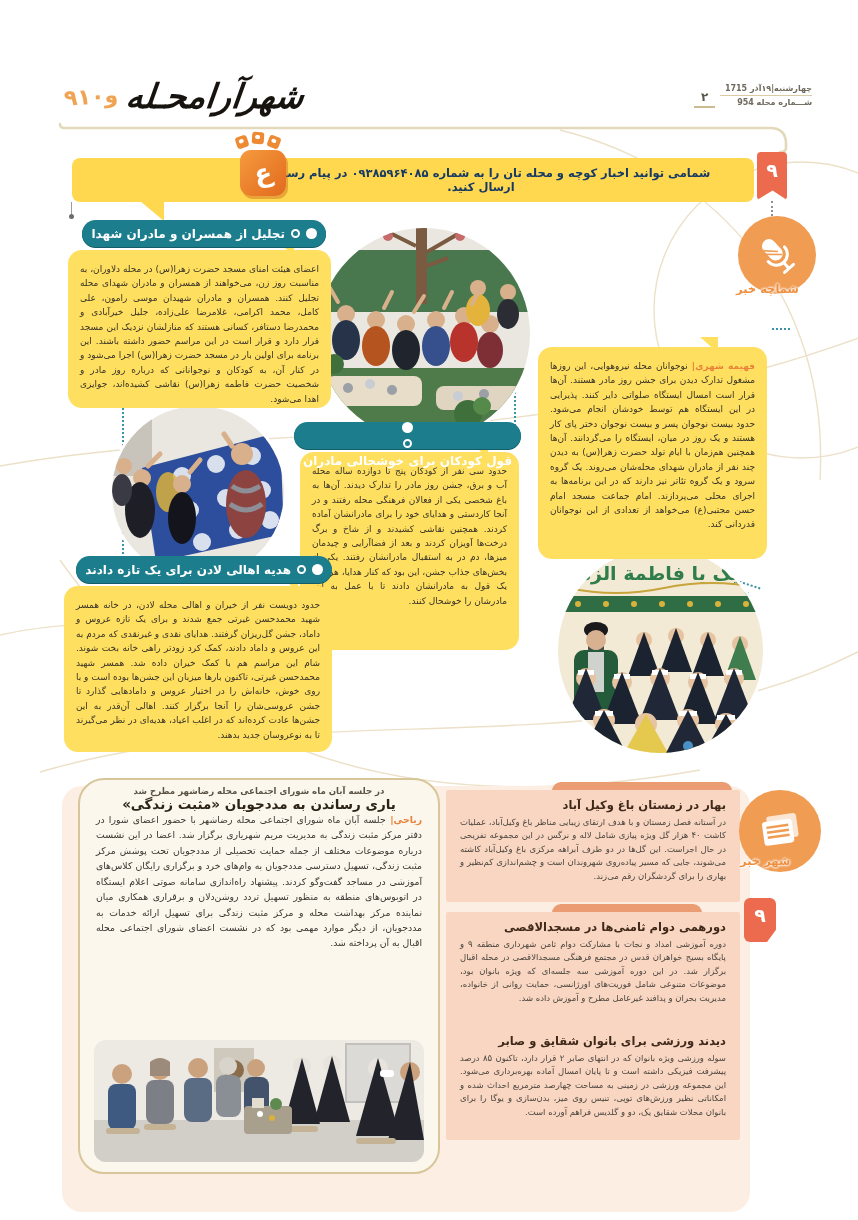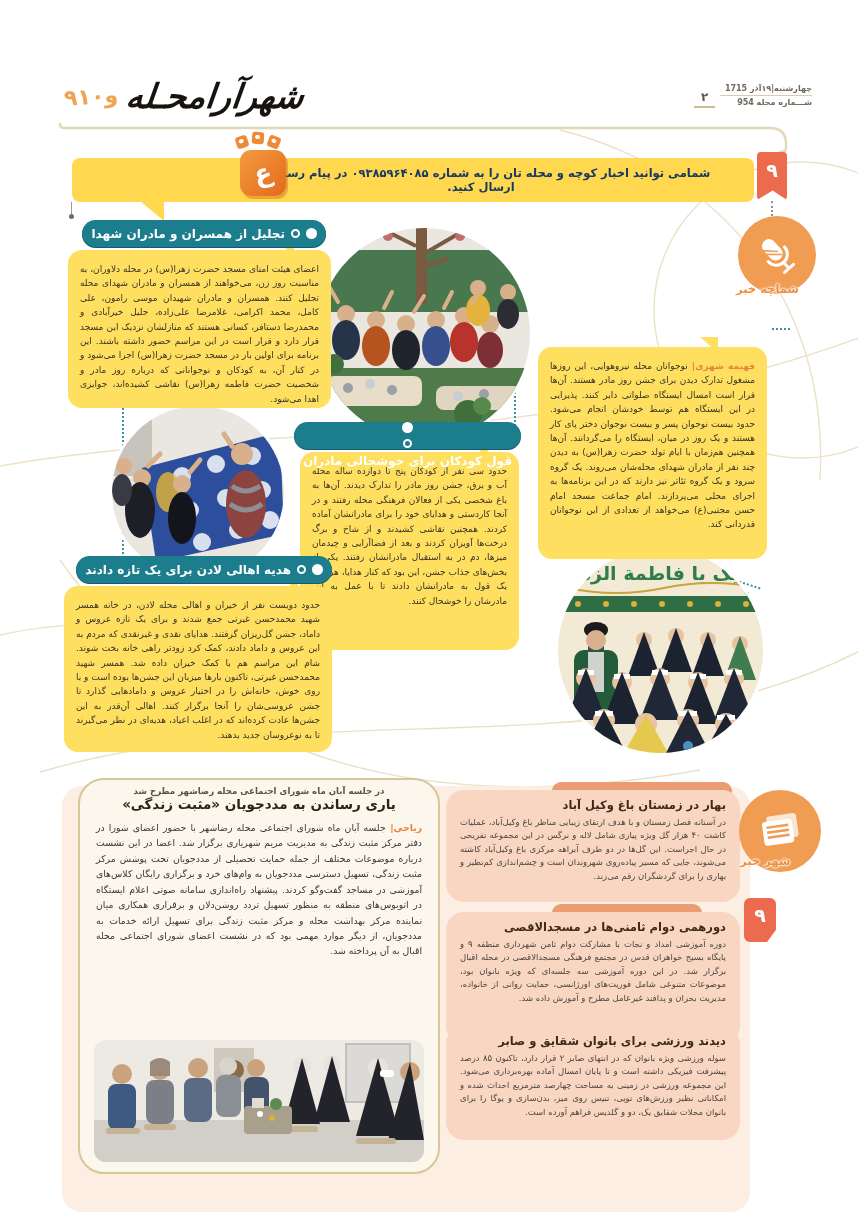--- a/index.html
+++ b/index.html
@@ -69,26 +69,26 @@
   
   .photo-circle { position:absolute; border-radius:50%; overflow:hidden; z-index:2; box-shadow:0 0 0 3px #ffffff; }
   .photo-circle svg { display:block; }
 
   
   .bottom-bg { position:absolute; left:62px; top:786px; width:688px; height:426px; background:#fceee2; border-radius:20px; z-index:1; }
   .council-box { position:absolute; left:78px; top:778px; width:362px; height:396px; background:#fbf7ec;
                  border:2px solid #d8c69a; border-radius:26px; z-index:2; padding:4px 16px; }
   .kicker { text-align:center; font-size:8.6px; color:#5a5346; font-weight:bold; margin-top:2px; }
   .council-title { text-align:center; font-size:13.5px; font-weight:bold; color:#2c2517; }
-  .council-body { margin-top:8px; font-size:9.3px; line-height:1.66; color:#393631; text-align:justify; text-align-last:right; }
+  .council-body { font-size:9.3px; line-height:1.66; color:#393631; text-align:justify; text-align-last:right; }
   .council-photo { position:absolute; left:94px; top:1040px; width:330px; height:122px; border-radius:12px; overflow:hidden; z-index:3;
                    box-shadow:0 0 0 3px #fbf7ec; }
 
   .stab { position:absolute; background:#eb9c73; border-radius:9px; height:18px; z-index:2; }
-  .sbox { position:absolute; left:446px; width:294px; background:#f8d6c2; border-radius:18px; z-index:3; padding:8px 14px 6px; }
+  .sbox { position:absolute; left:446px; width:294px; background:#f8d6c2; border-radius:2px; z-index:3; padding:8px 14px 6px; }
   .sbox h3 { font-size:11.5px; font-weight:bold; color:#40291a; margin-bottom:4px; text-align:right; }
   .sbox p { font-size:8.5px; line-height:1.58; color:#4c463f; text-align:justify; text-align-last:right; }
 
   .icon-svg { display:block; }
 </style>
 </head>
 <body>
 
 <div class="page">
 

